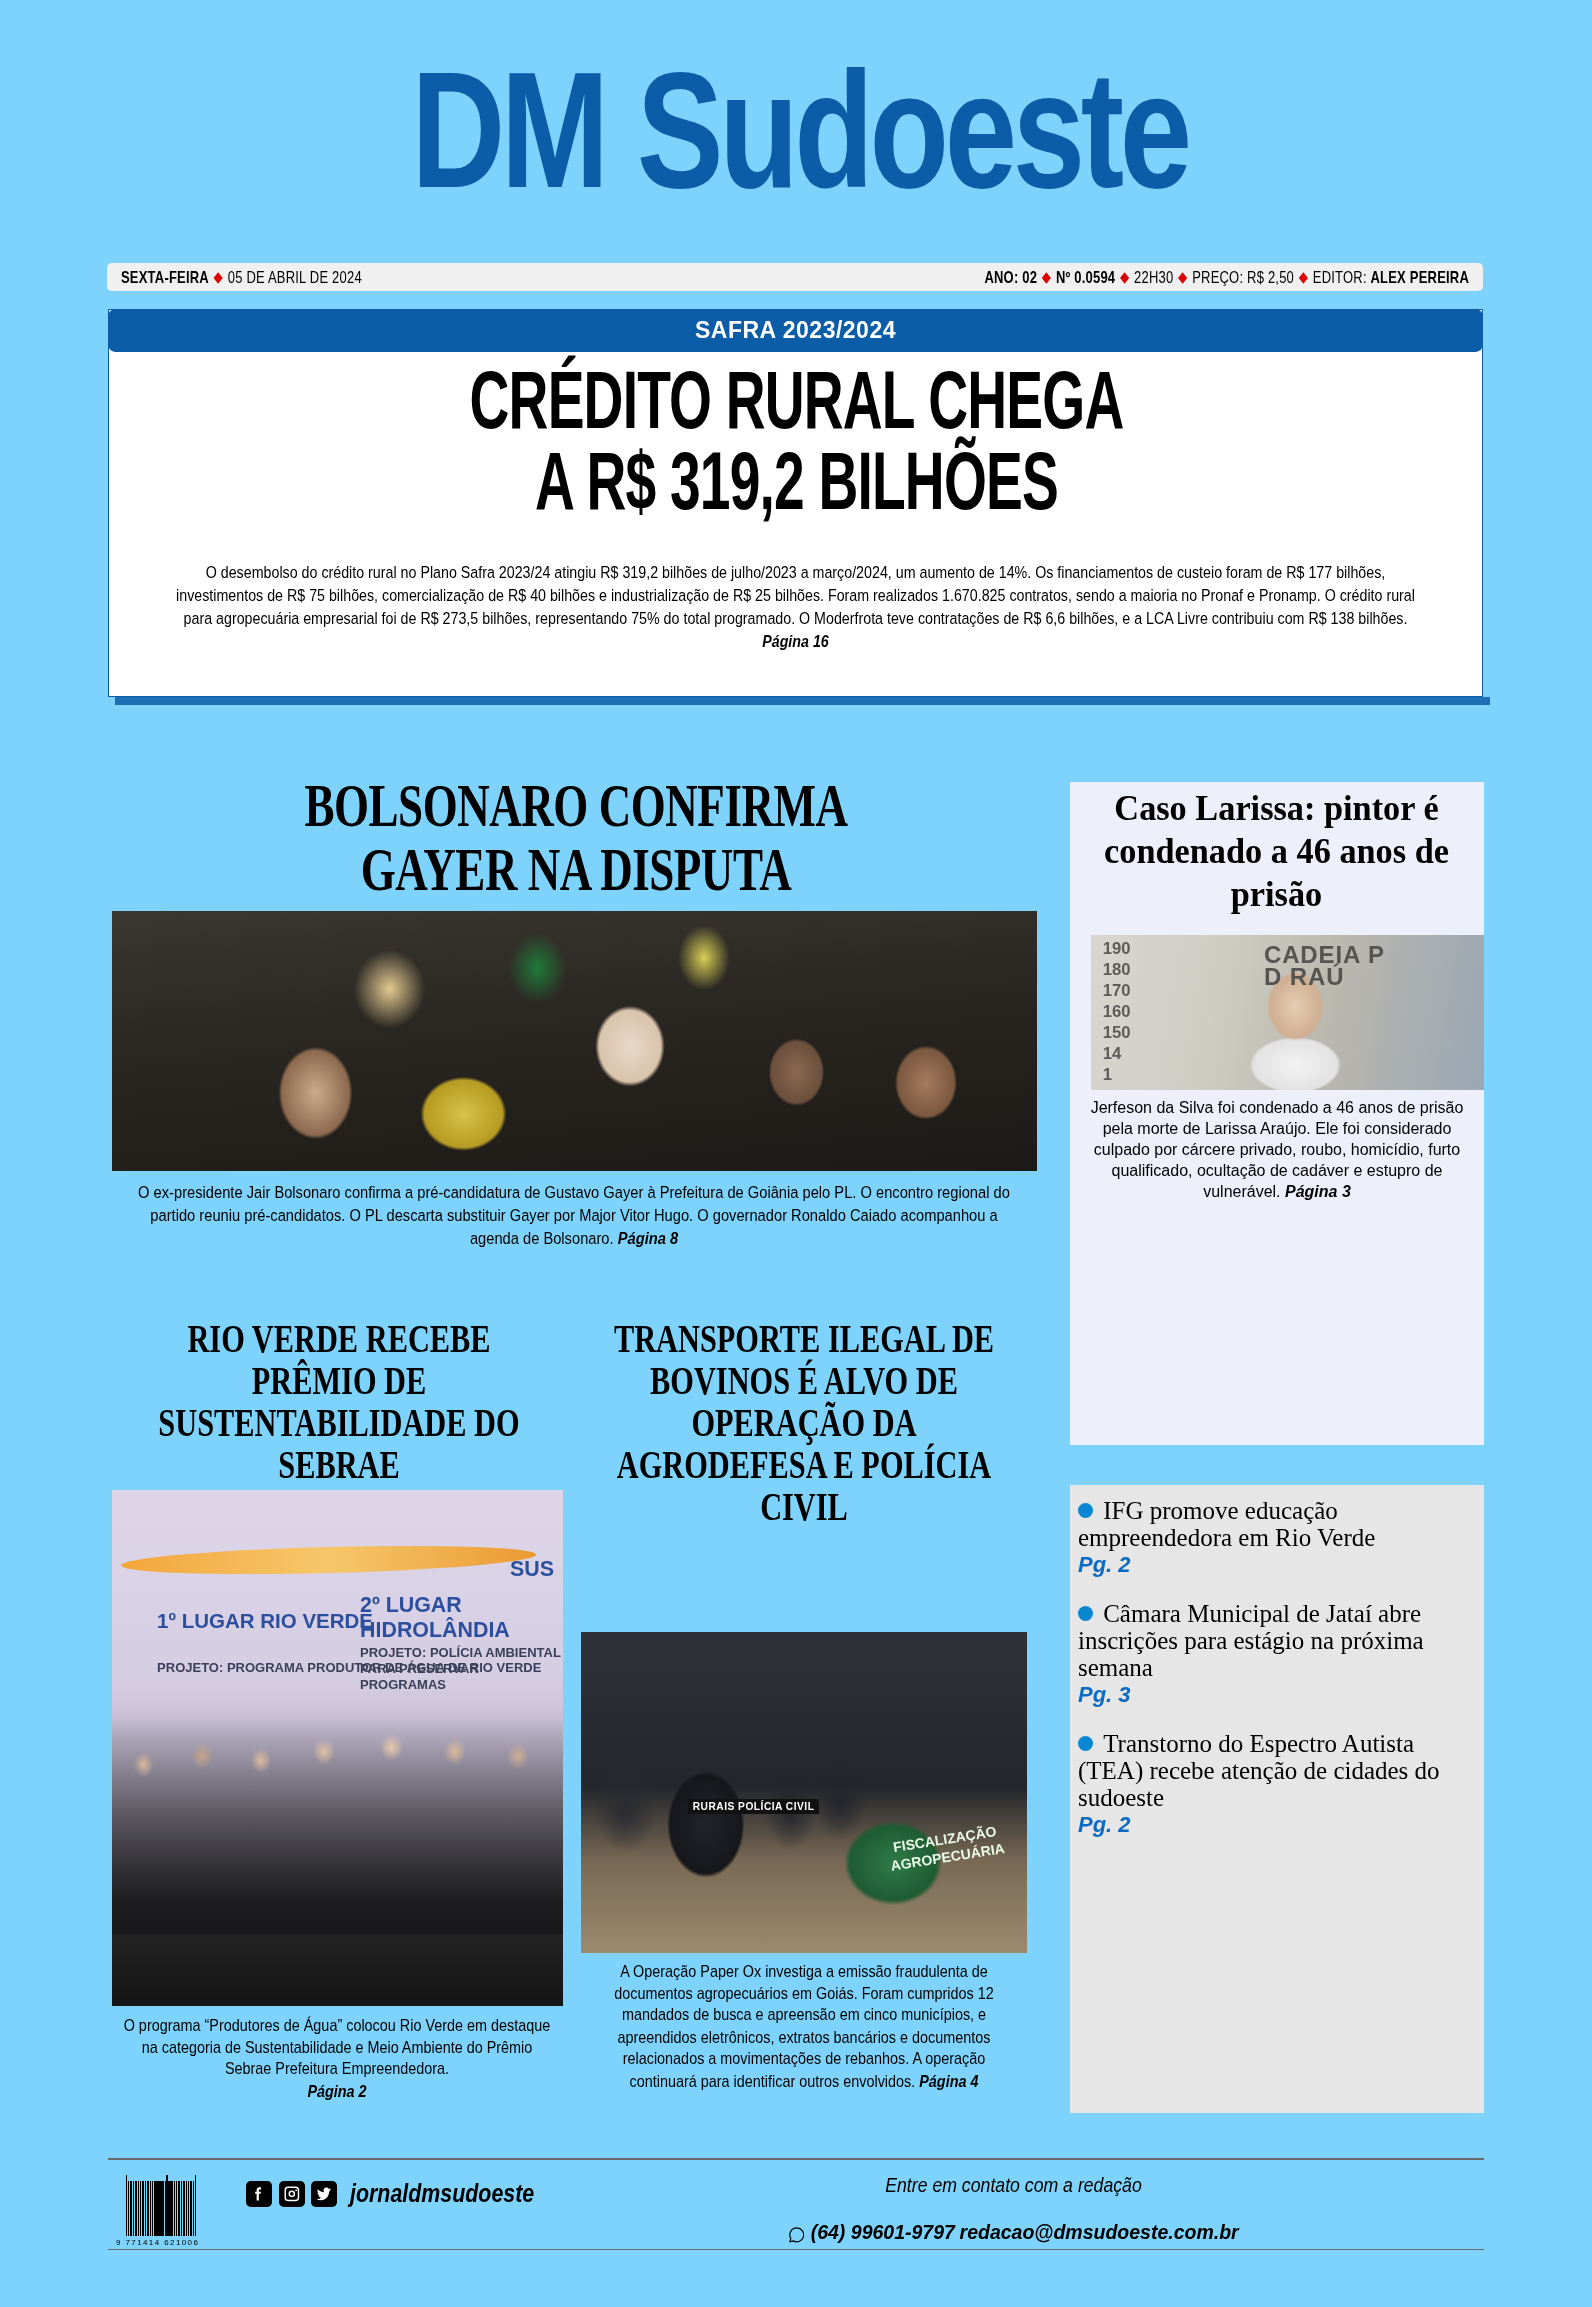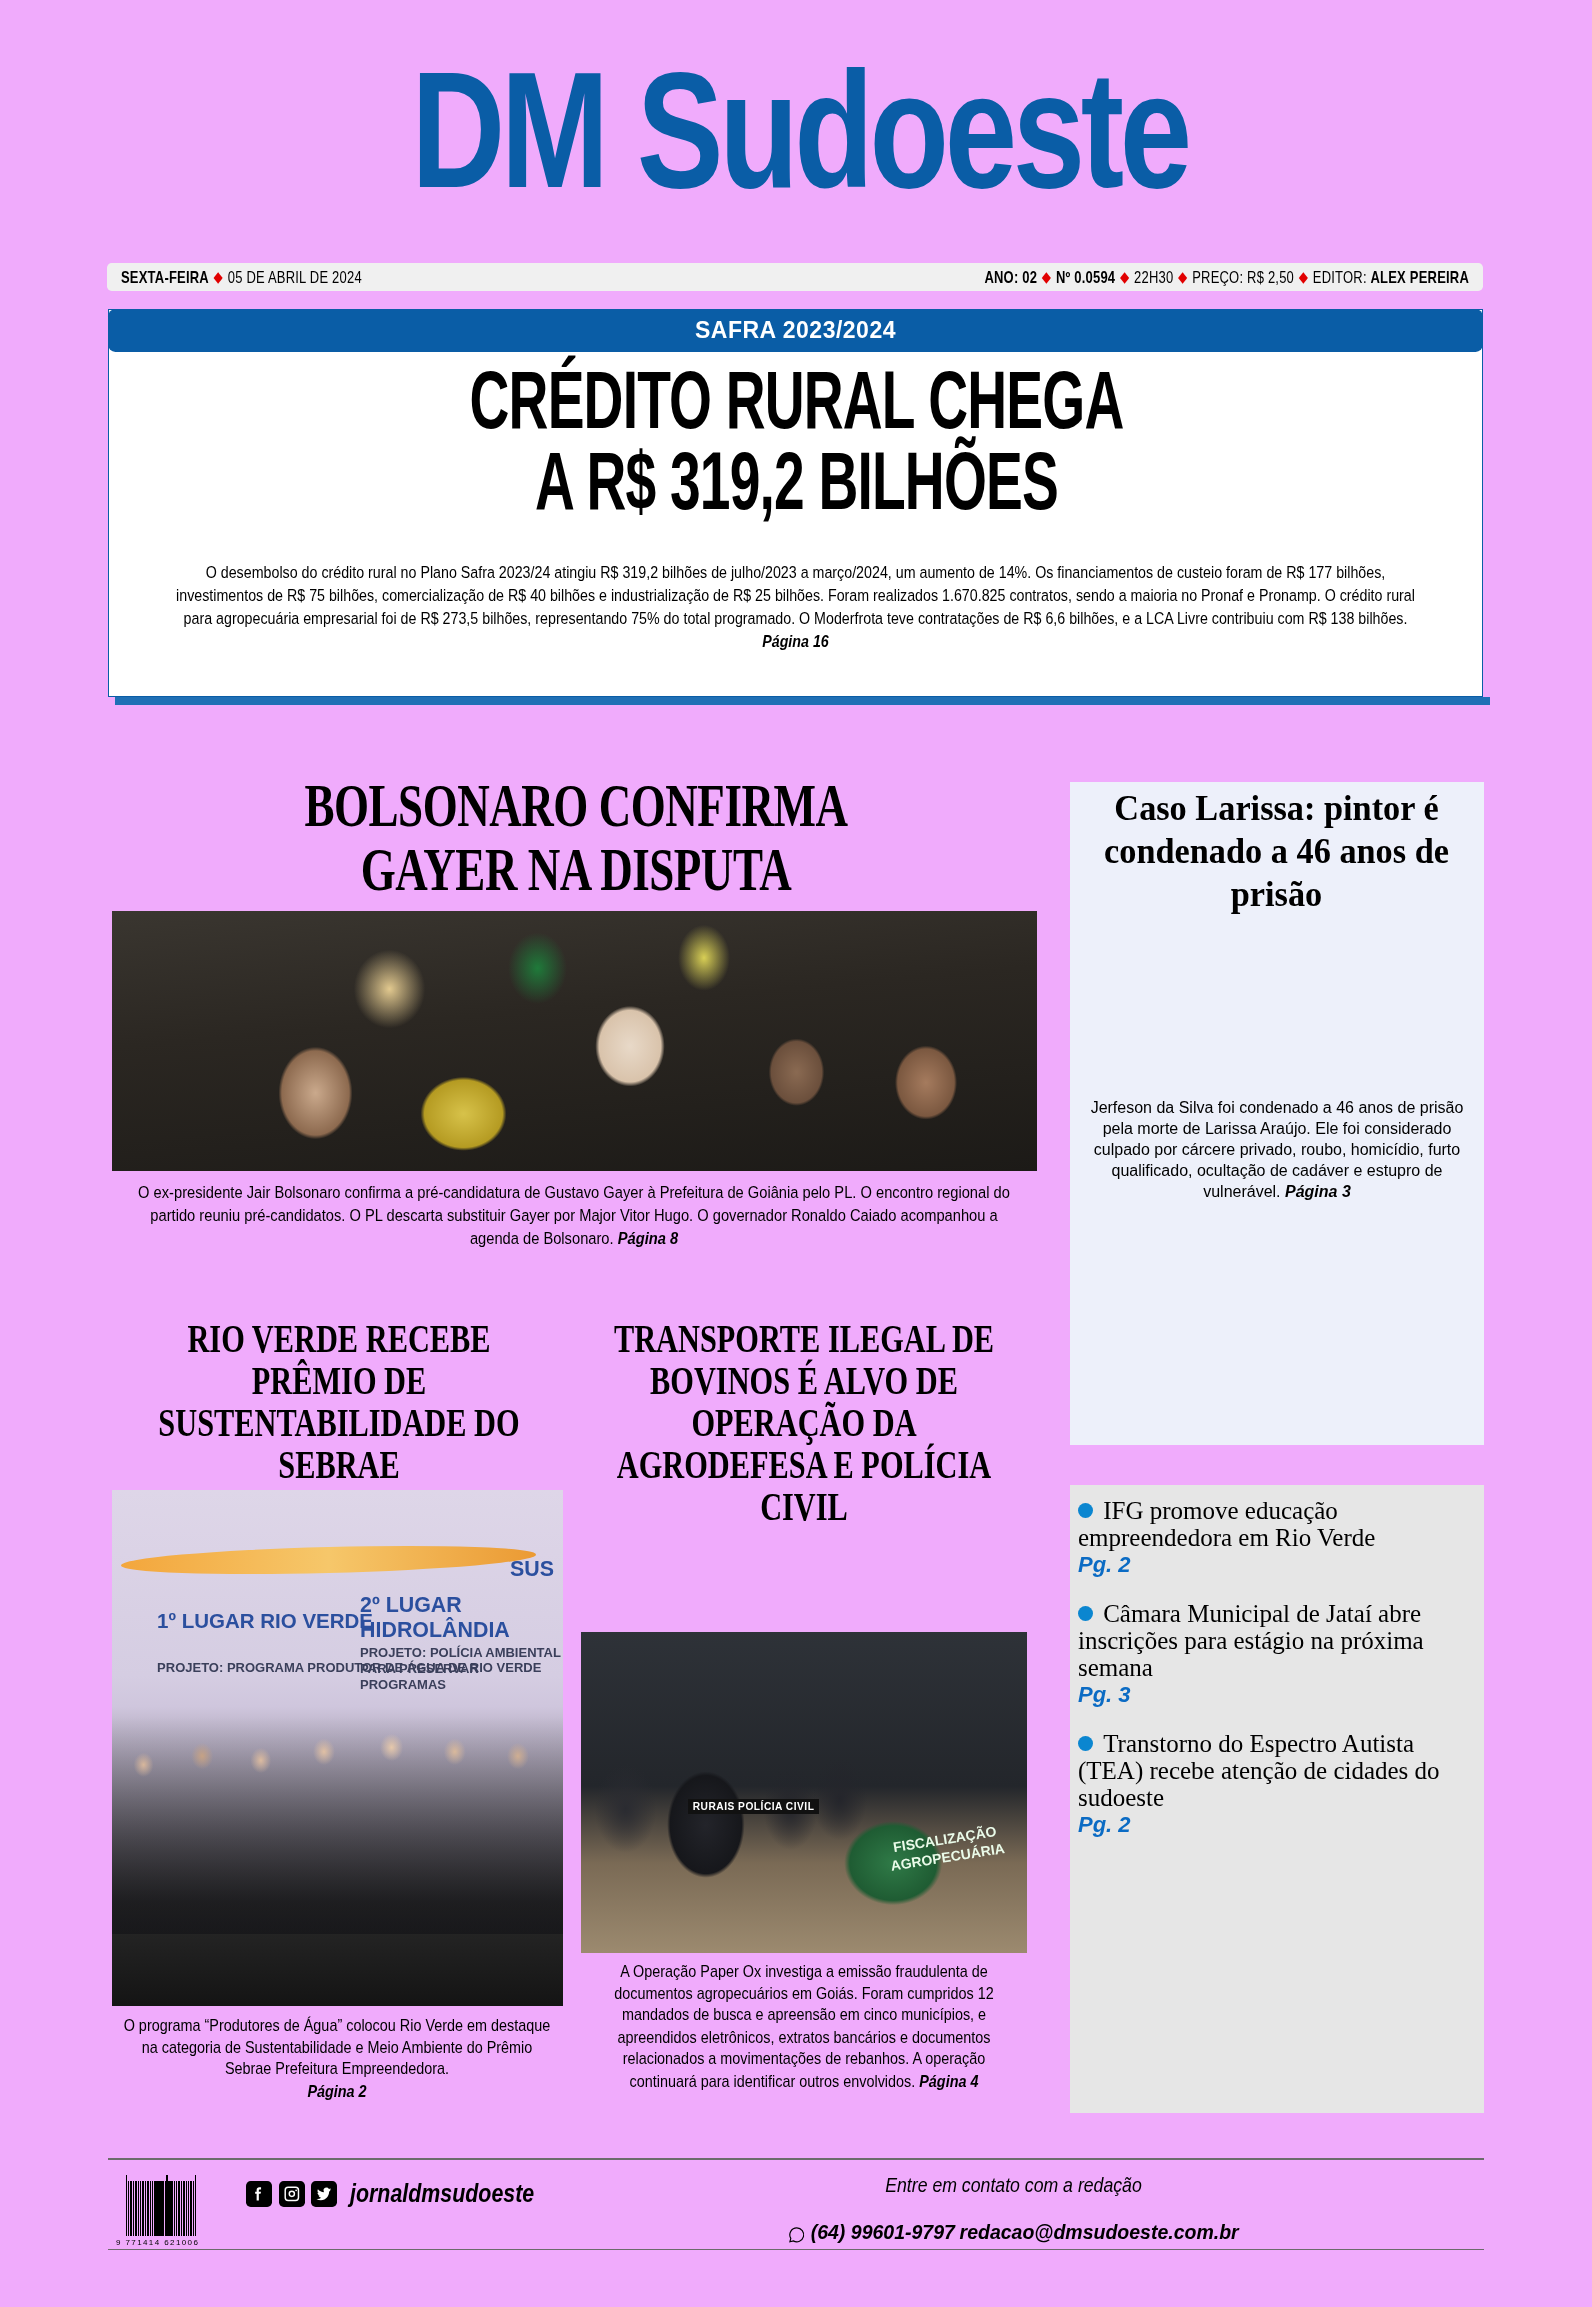--- a/index.html
+++ b/index.html
@@ -2,21 +2,21 @@
 <html style="font-size:7.4px"><head>
 <meta charset="utf-8">
 <style>
   html, body { margin:0; padding:0; background:#ffffff; }
   body {
     width:1593px; height:2307px;
     font-family:"Liberation Sans", sans-serif;
     color:#000;
     -webkit-font-smoothing:antialiased;
   }
-  .page { position:relative; width:1593px; height:2307px; background:#f0abfc; overflow:hidden; }
+  .page { position:relative; width:1593px; height:2307px; background:#7dd3fc; overflow:hidden; }
 
   
   .masthead {
     position:absolute; left:0; top:0; width:1593px; height:260px;
   }
   .logo {
     position:absolute; left:153px; top:60px; width:1293px;
     text-align:center;
     font-family:"Liberation Sans", sans-serif;
     font-weight:bold;
@@ -411,20 +411,35 @@
   </div>
 
   <div class="cap cap-bovinos">
     <span>A Operação Paper Ox investiga a emissão fraudulenta de documentos agropecuários em Goiás. Foram cumpridos 12 mandados de busca e apreensão em cinco municípios, e apreendidos eletrônicos, extratos bancários e documentos relacionados a movimentações de rebanhos. A operação continuará para identificar outros envolvidos.</span>
     <b>Página 4</b>
   </div>
 
   <div class="side-box1"></div>
   <div class="side1-head">Caso Larissa: pintor é condenado a 46 anos de prisão</div>
 
+  <div class="photo photo-larissa">
+    <div class="ph ph-larissa">
+      <div class="scale">
+        <span>190</span>
+        <span>180</span>
+        <span>170</span>
+        <span>160</span>
+        <span>150</span>
+        <span>14</span>
+        <span>1</span>
+      </div>
+      <div class="cadeia">CADEIA P</div>
+      <div class="cadeia2">D  RAÚ</div>
+    </div>
+  </div>
 
   <div class="cap-larissa">
     <span>Jerfeson da Silva foi condenado a 46 anos de prisão pela morte de Larissa Araújo. Ele foi considerado culpado por cárcere privado, roubo, homicídio, furto qualificado, ocultação de cadáver e estupro de vulnerável.</span>
     <b>Página 3</b>
   </div>
 
   <div class="side-box2"></div>
   <div class="bullets">
     <div class="bullet-item">
       <span class="dot"></span><span>IFG promove educação empreendedora em Rio Verde</span>

